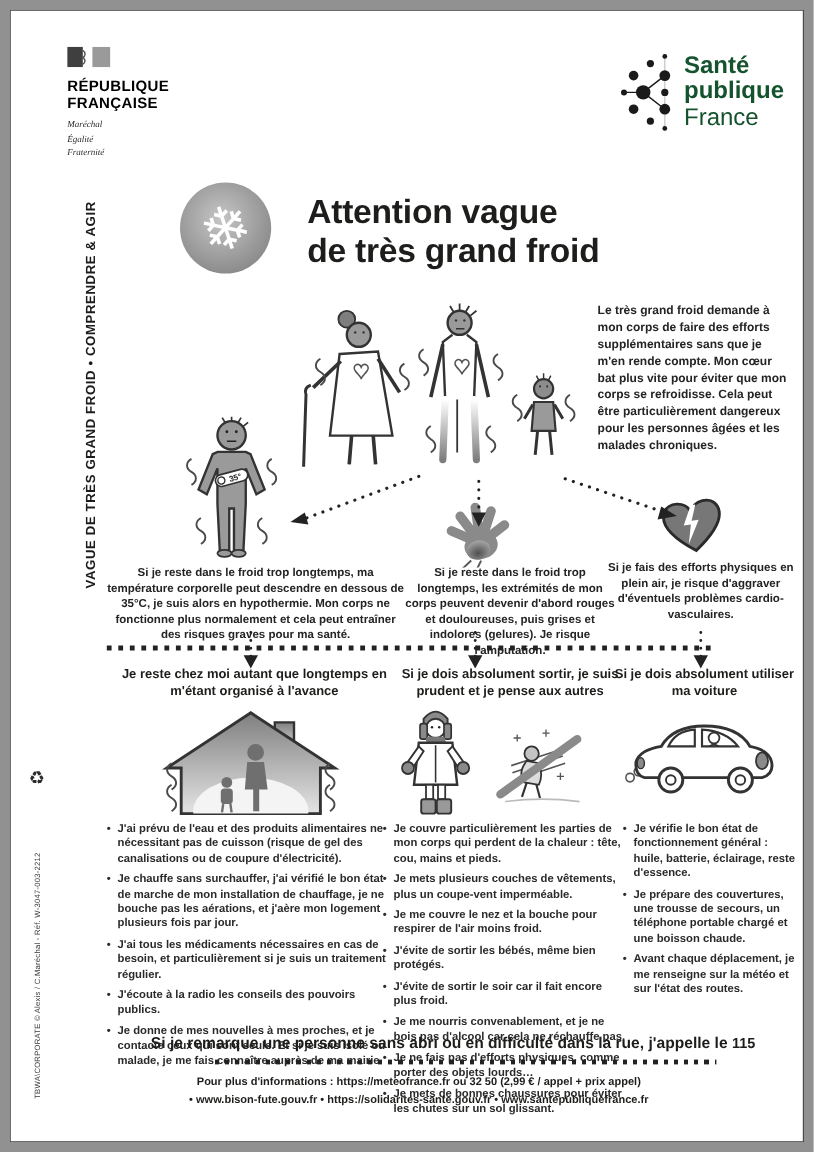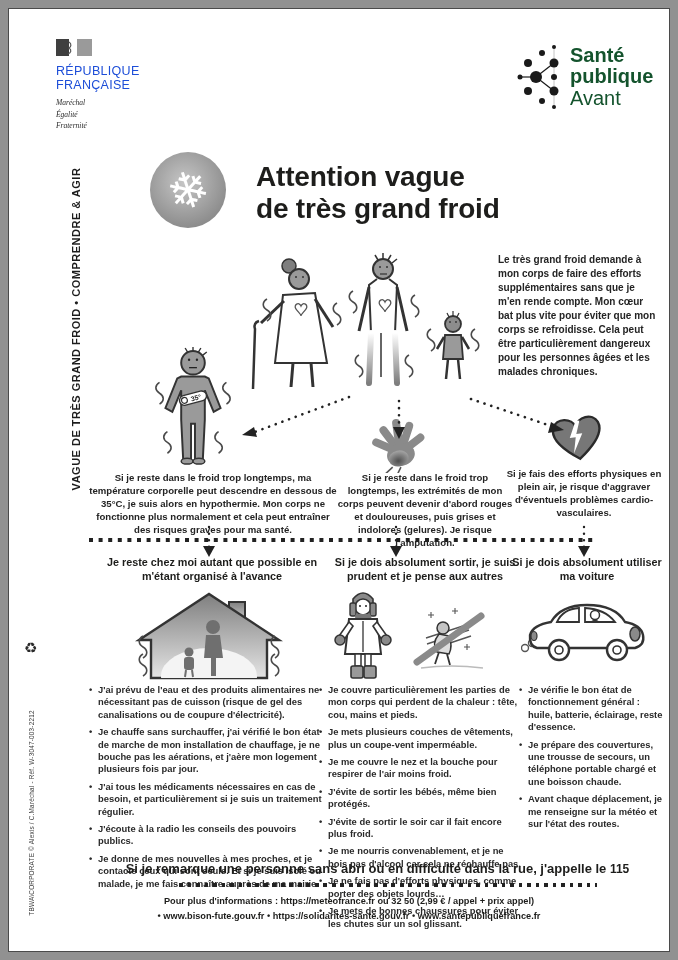--- a/index.html
+++ b/index.html
@@ -11,21 +11,21 @@
     -webkit-font-smoothing:antialiased;
   }
   .page{
     position:absolute;inset:8px;background:#fff;
     border:1px solid #4a4a4a;overflow:hidden;
   }
   .abs{position:absolute;}
 
   
   .rf-block{left:47px;top:30px;width:130px;}
-  .rf-name{font-weight:400;font-size:12.5px;line-height:1.12;letter-spacing:.3px;color:#1d4ed8;margin-top:4px;}
+  .rf-name{font-weight:700;font-size:12.5px;line-height:1.12;letter-spacing:.3px;color:#000000;margin-top:4px;}
   .rf-motto{font-family:"Liberation Serif", serif;font-style:italic;font-size:7.5px;line-height:1.55;color:#2a2a2a;margin-top:5px;}
   .spf-block{left:505px;top:32px;display:flex;align-items:center;gap:8px;}
   .spf-text{font-size:20px;line-height:1.08;color:#14532d;}
   .spf-text .b{font-weight:700;}
 
   
   .vtitle{
     left:-111px;top:312px;width:360px;height:16px;
     transform:rotate(-90deg);
     text-align:center;font-weight:700;font-size:11px;letter-spacing:.5px;color:#1c1c1c;white-space:nowrap;
@@ -108,21 +108,21 @@
         <circle cx="40" cy="22" r="4.5"></circle>
           <circle cx="40" cy="50" r="4.5"></circle>
         <circle cx="6" cy="36" r="2.5"></circle>
           <circle cx="22" cy="36" r="6"></circle>
           <circle cx="40" cy="36" r="3"></circle>
       </g>
     </svg>
     <div class="spf-text">
       <div class="b">Santé</div>
       <div class="b">publique</div>
-      <div>Avant</div>
+      <div>France</div>
     </div>
   </div>
 
   <div class="abs vtitle">VAGUE DE TRÈS GRAND FROID • COMPRENDRE &amp; AGIR</div>
   <div class="abs recycle">♻</div>
   <div class="abs credit">TBWA\CORPORATE © Alexis / C.Maréchal - Réf. W-3047-003-2212</div>
 
   <svg class="abs snowflake" width="78" height="78" viewBox="0 0 78 78">
     <defs>
       <radialGradient id="snowg" cx="45%" cy="40%" r="65%">
@@ -261,21 +261,21 @@
     </g>
     <polygon points="123,168 117,157 129,157" fill="#222"></polygon>
     <polygon points="310,168 304,157 316,157" fill="#222"></polygon>
     <polygon points="498,168 492,157 504,157" fill="#222"></polygon>
   </svg>
 
   <div class="abs risk risk1">Si je reste dans le froid trop longtemps, ma température corporelle peut descendre en dessous de 35°C, je suis alors en hypothermie. Mon corps ne fonctionne plus normalement et cela peut entraîner des risques graves pour ma santé.</div>
   <div class="abs risk risk2">Si je reste dans le froid trop longtemps, les extrémités de mon corps peuvent devenir d'abord rouges et douloureuses, puis grises et indolores (gelures). Je risque l'amputation.</div>
   <div class="abs risk risk3">Si je fais des efforts physiques en plein air, je risque d'aggraver d'éventuels problèmes cardio-vasculaires.</div>
 
-  <div class="abs colhead colhead1">Je reste chez moi autant que possible en m'étant organisé à l'avance</div>
+  <div class="abs colhead colhead1">Je reste chez moi autant que longtemps en m'étant organisé à l'avance</div>
   <div class="abs colhead colhead2">Si je dois absolument sortir, je suis prudent et je pense aux autres</div>
   <div class="abs colhead colhead3">Si je dois absolument utiliser ma voiture</div>
 
   <svg class="abs" style="left:118px;top:577px;" width="165" height="97" viewBox="0 0 165 97">
     <defs>
       <linearGradient id="houseg" x1="0" y1="0" x2="0" y2="1">
         <stop offset="0%" stop-color="#7f7f7f"></stop>
           <stop offset="100%" stop-color="#e4e4e4"></stop>
       </linearGradient>
       <clipPath id="houseclip">

